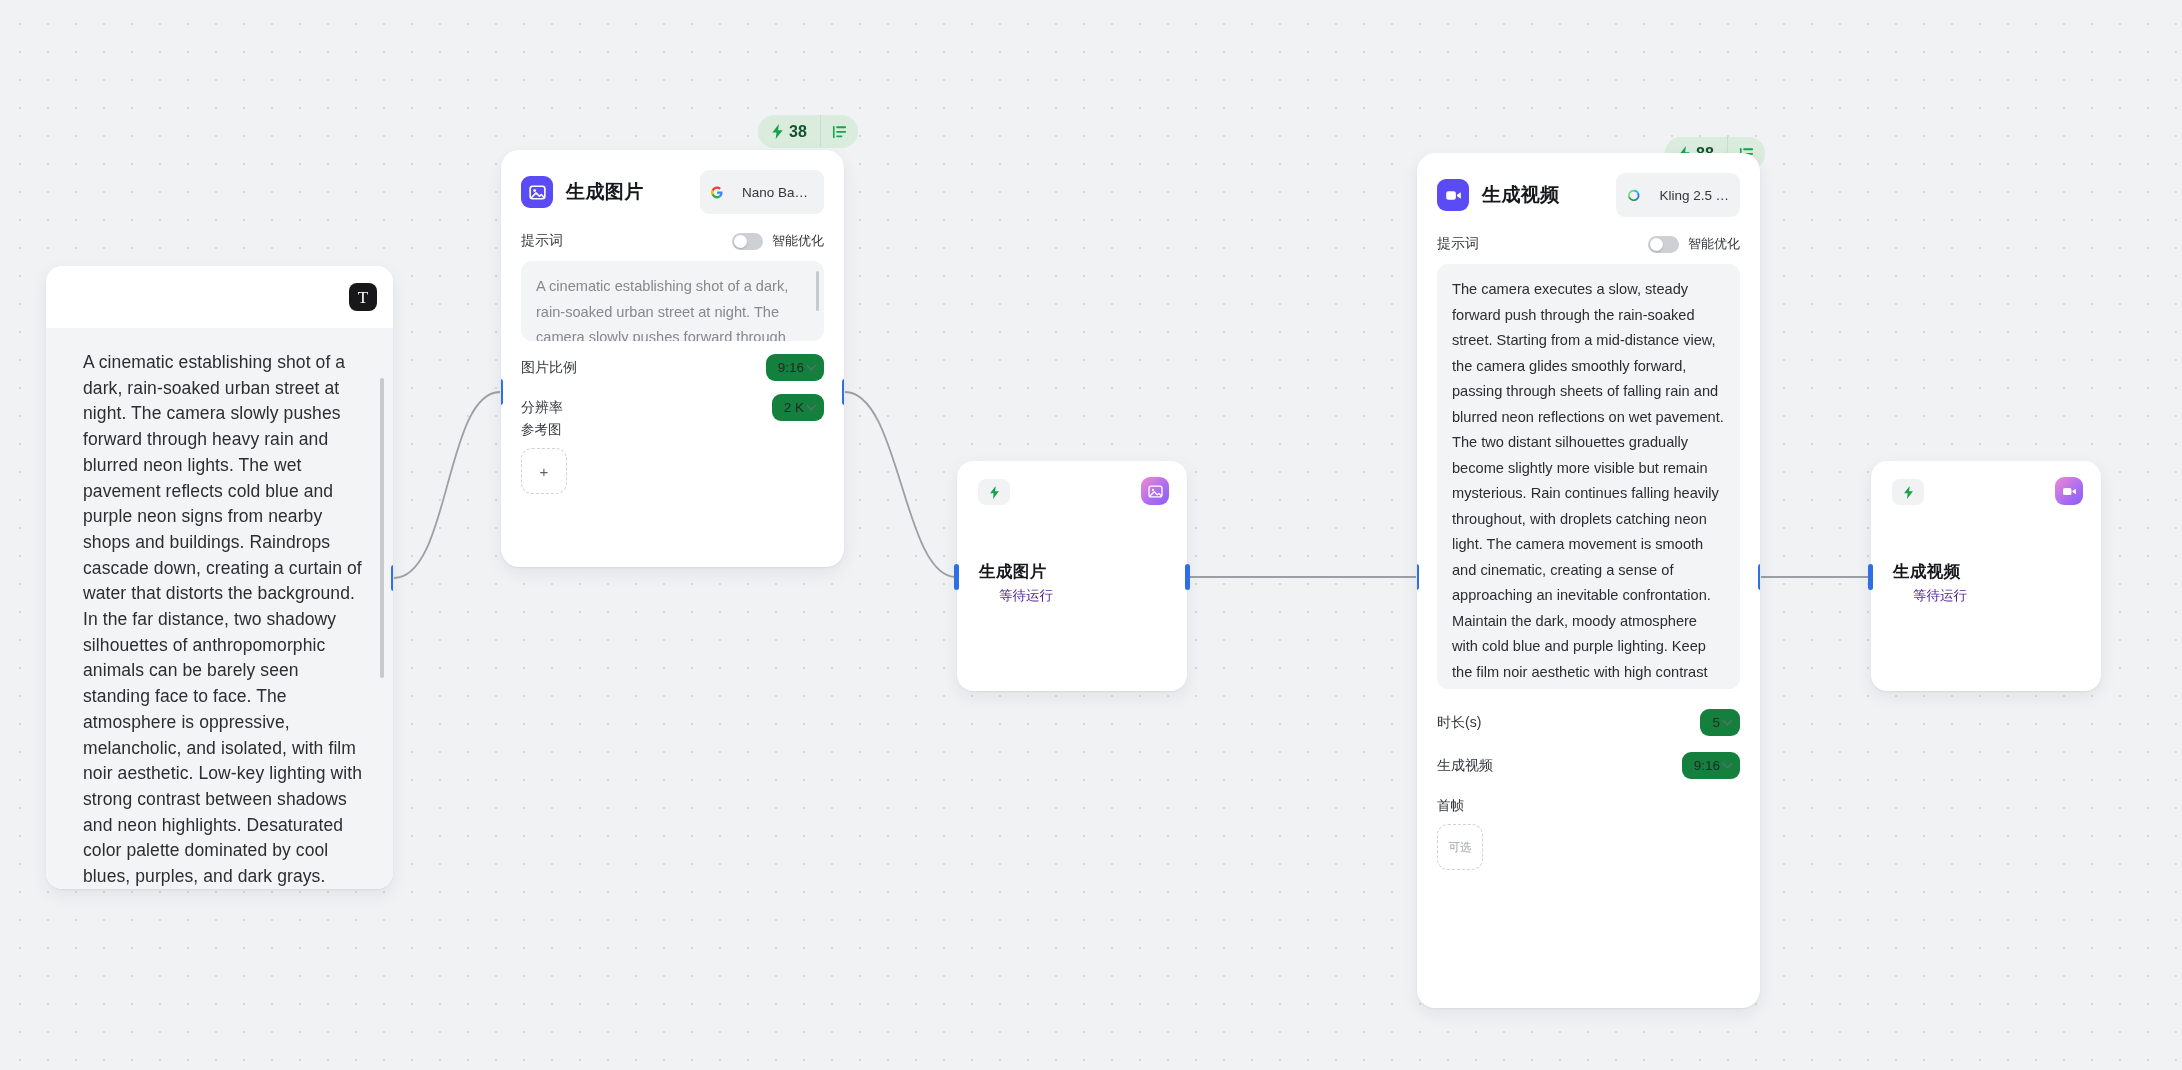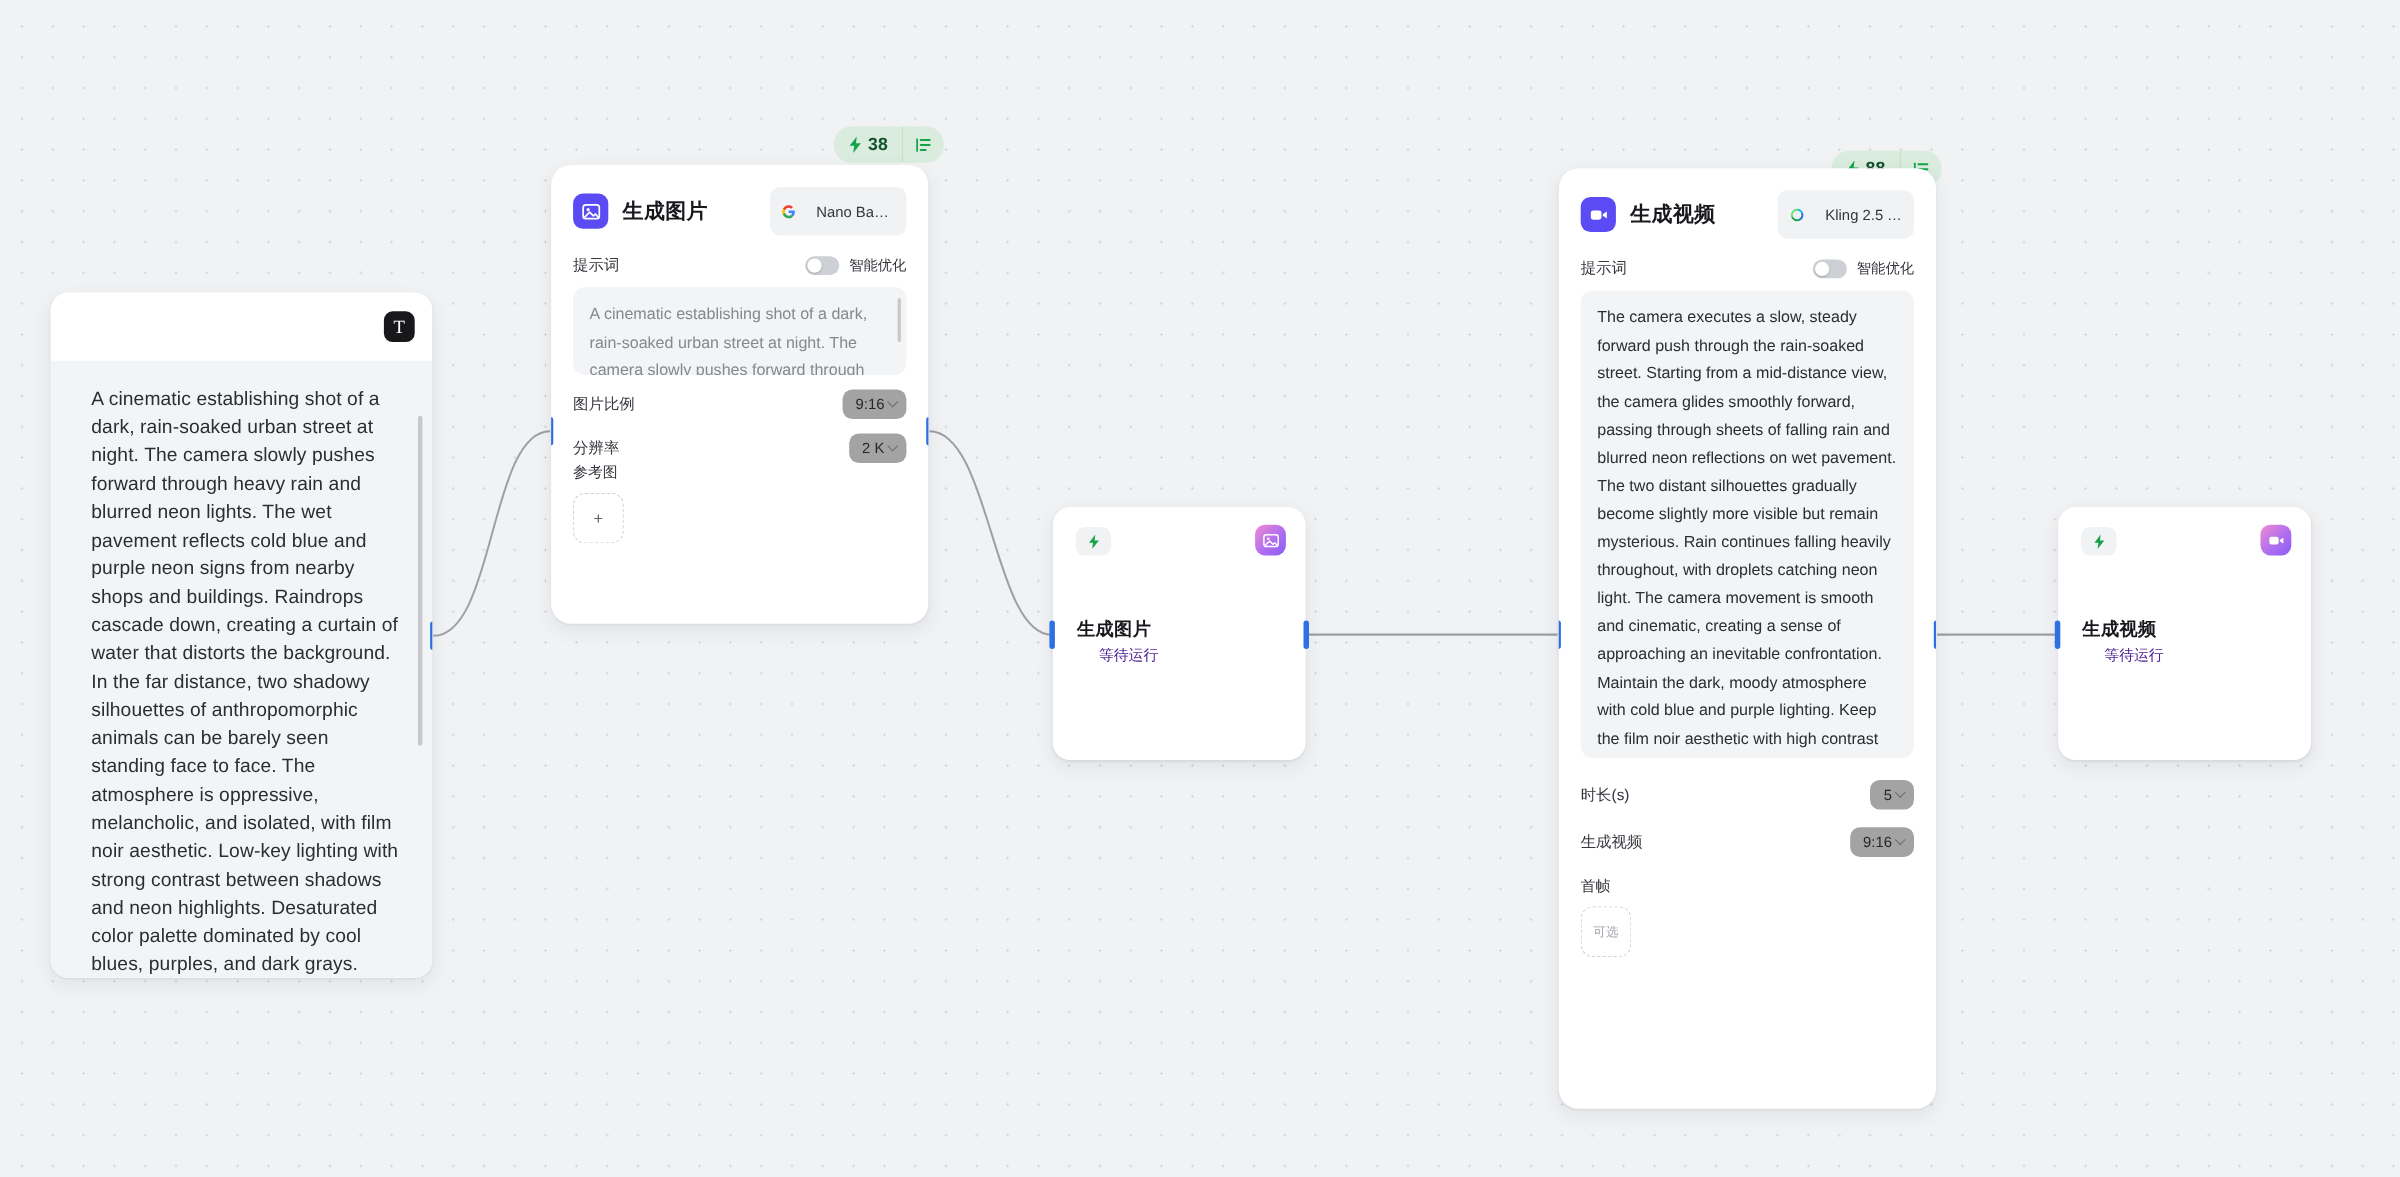--- a/index.html
+++ b/index.html
@@ -248,21 +248,21 @@
   }
 
   .sel-row {
     display: flex;
     align-items: center;
     padding: 0 20px;
     margin-top: 13px;
   }
   .sel-row .sr-spacer { flex: 1 1 auto; }
   .select-chip {
-    background: #a3a3a3;
+    background: #15803d;
     border-radius: 9px;
     height: 27px;
     display: flex;
     align-items: center;
     gap: 4px;
     padding: 0 9px 0 12px;
     font-size: 13.5px;
     color: #25262a;
     white-space: nowrap;
   }

